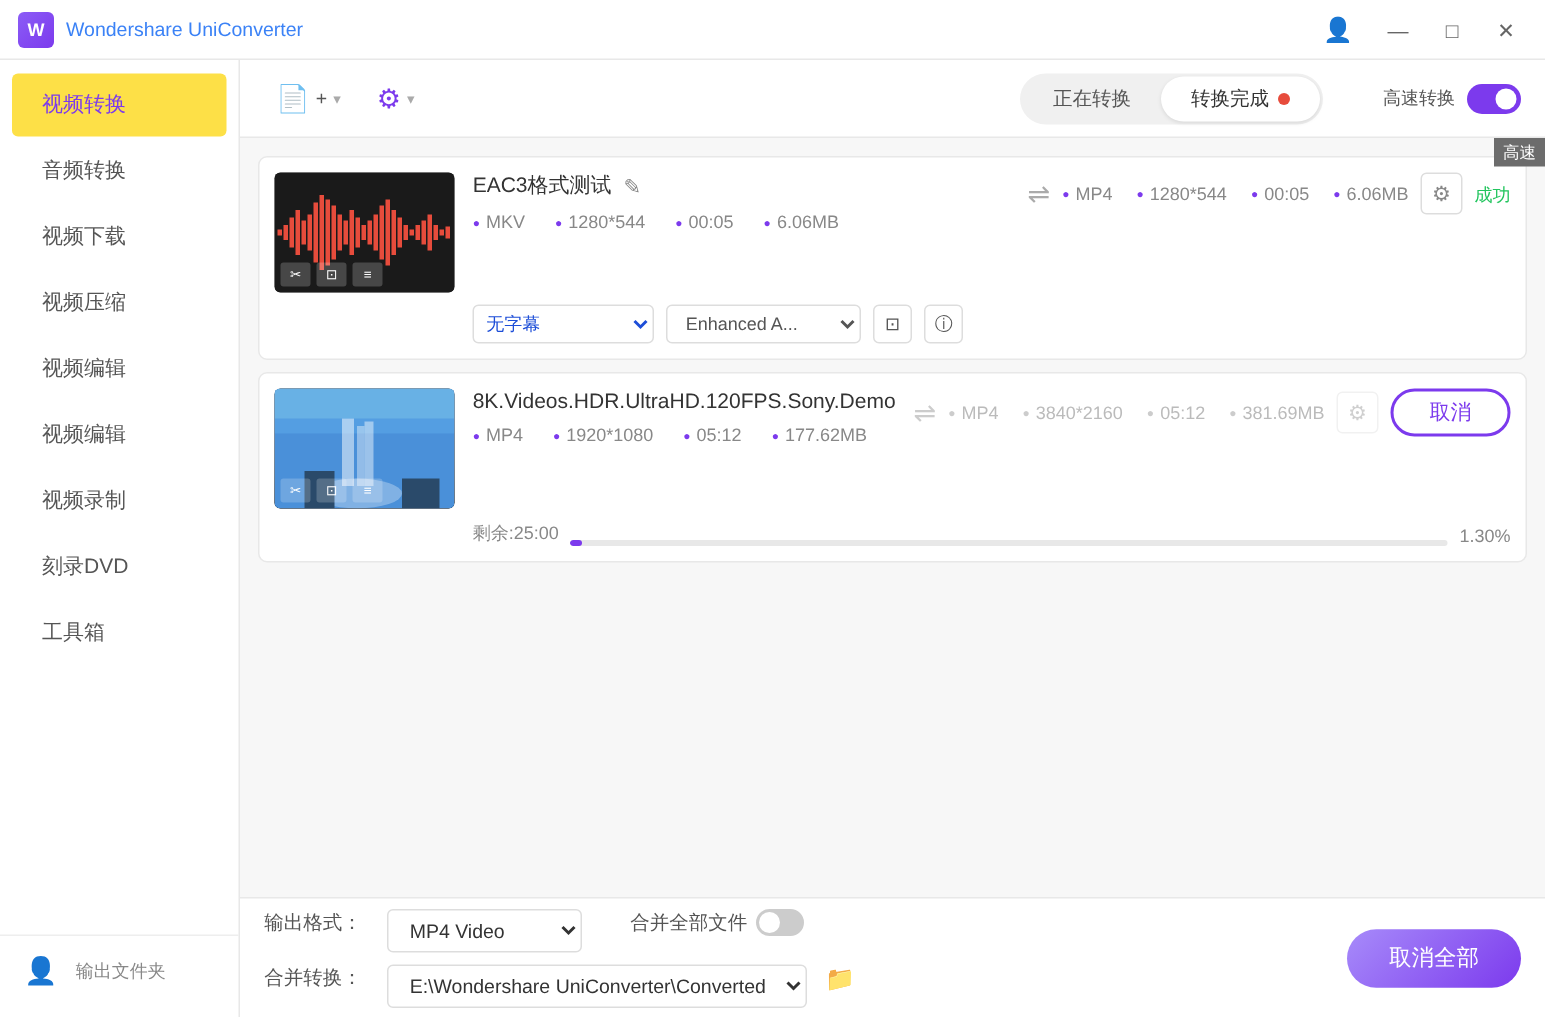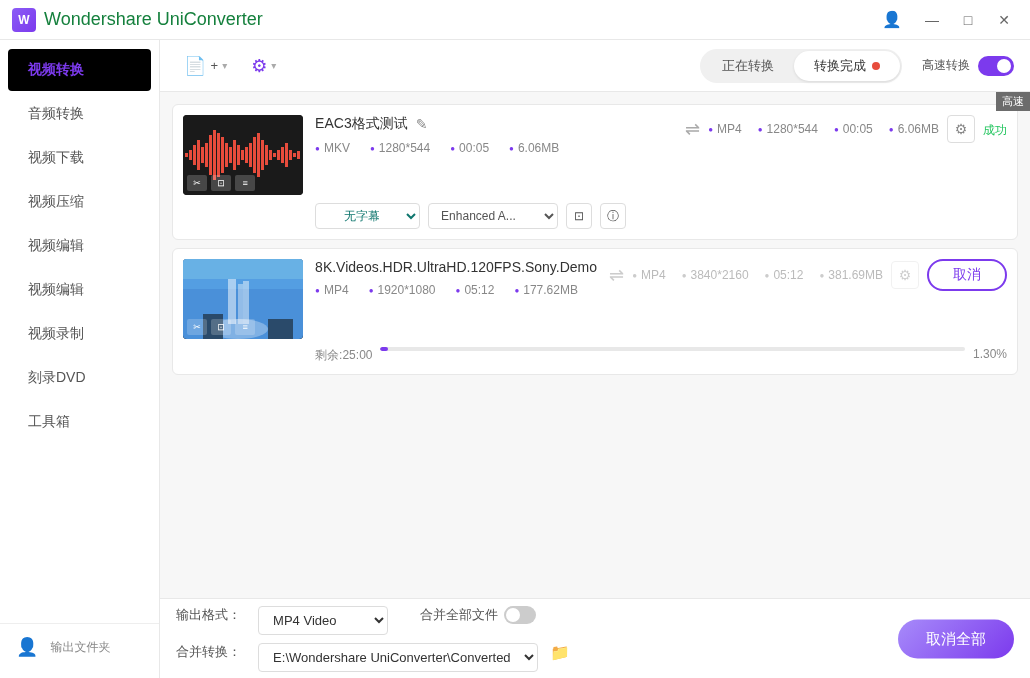--- a/index.html
+++ b/index.html
@@ -16,21 +16,21 @@
       user-select: none;
     }
     .titlebar-logo {
       width: 24px; height: 24px;
       background: linear-gradient(135deg, #8b5cf6, #7c3aed);
       border-radius: 4px;
       margin-right: 8px;
       display: flex; align-items: center; justify-content: center;
       color: white; font-size: 12px; font-weight: bold;
     }
-    .titlebar-title { font-size: 18px; color: #15803d; flex: 1; }
+    .titlebar-title { font-size: 13px; color: #3b82f6; flex: 1; }
     .titlebar-controls { display: flex; gap: 8px; }
     .titlebar-btn {
       width: 28px; height: 20px;
       background: none; border: none; cursor: pointer;
       color: #666; font-size: 14px;
       display: flex; align-items: center; justify-content: center;
       border-radius: 3px;
     }
     .titlebar-user { margin-right: 16px; color: #666; }
 
@@ -52,23 +52,23 @@
     }
     .sidebar-item {
       padding: 12px 20px;
       font-size: 14px;
       color: #555;
       cursor: pointer;
       border-radius: 4px;
       margin: 1px 8px;
     }
     .sidebar-item.active {
-      background: #000000;
+      background: #fde047;
       color: #7c3aed;
-      font-weight: bold;
+      font-weight: normal;
     }
     .sidebar-bottom {
       margin-top: auto;
       padding: 12px 16px;
       border-top: 1px solid #eee;
       display: flex;
       align-items: center;
       gap: 12px;
     }
     .sidebar-bottom-label { font-size: 12px; color: #888; }
@@ -113,21 +113,21 @@
       font-size: 13px;
       cursor: pointer;
       color: #555;
       border: none; background: none;
     }
     .status-tab.active { background: #fff; color: #333; box-shadow: 0 1px 3px rgba(0,0,0,0.1); }
     .status-dot { width: 8px; height: 8px; background: #e74c3c; border-radius: 50%; margin-left: 6px; }
 
     
     .high-speed {
-      display: flex; align-items: center; gap: 8px; margin-left: 12px; text-align: center;
+      display: flex; align-items: center; gap: 8px; margin-left: 32px; text-align: center;
     }
     .high-speed-label { font-size: 12px; color: #555; }
     .toggle {
       width: 36px; height: 20px;
       background: #7c3aed;
       border-radius: 10px;
       position: relative;
       cursor: pointer;
     }
     .toggle::after {
@@ -299,27 +299,27 @@
     }
 
     
     .subtitle-row {
       display: flex;
       align-items: center;
       gap: 8px;
       margin-left: 132px;
     }
     .subtitle-select {
-      padding: 4px 24px;
+      padding: 4px 4px;
       border: 1px solid #ddd;
       border-radius: 4px;
       font-size: 12px;
-      color: #0f766e;
-      background: white;
-      width: 105px;
+      color: #1d4ed8;
+      background: white;
+      width: 121px;
       cursor: pointer;
     }
     .enhanced-select {
       padding: 4px 8px;
       border: 1px solid #ddd;
       border-radius: 4px;
       font-size: 12px;
       color: #555;
       background: white;
       width: 130px;
@@ -332,21 +332,21 @@
       background: white;
       cursor: pointer;
       display: flex; align-items: center; justify-content: center;
       font-size: 12px; color: #555;
     }
 
     
     .progress-row {
       margin-left: 132px;
       display: flex;
-      align-items: flex-start;
+      align-items: flex-end;
       gap: 8px;
     }
     .progress-bar-container {
       flex: 1;
       height: 4px;
       background: #e8e8e8;
       border-radius: 2px;
       overflow: hidden;
     }
     .progress-bar-fill {

